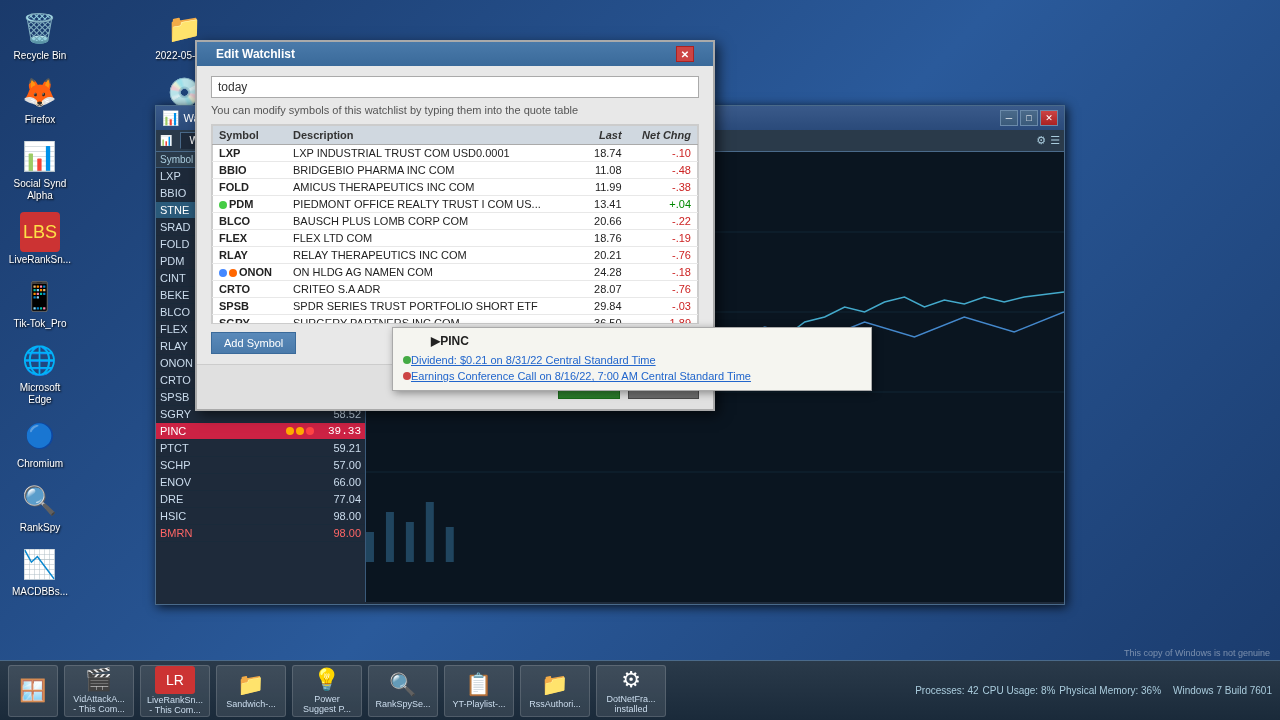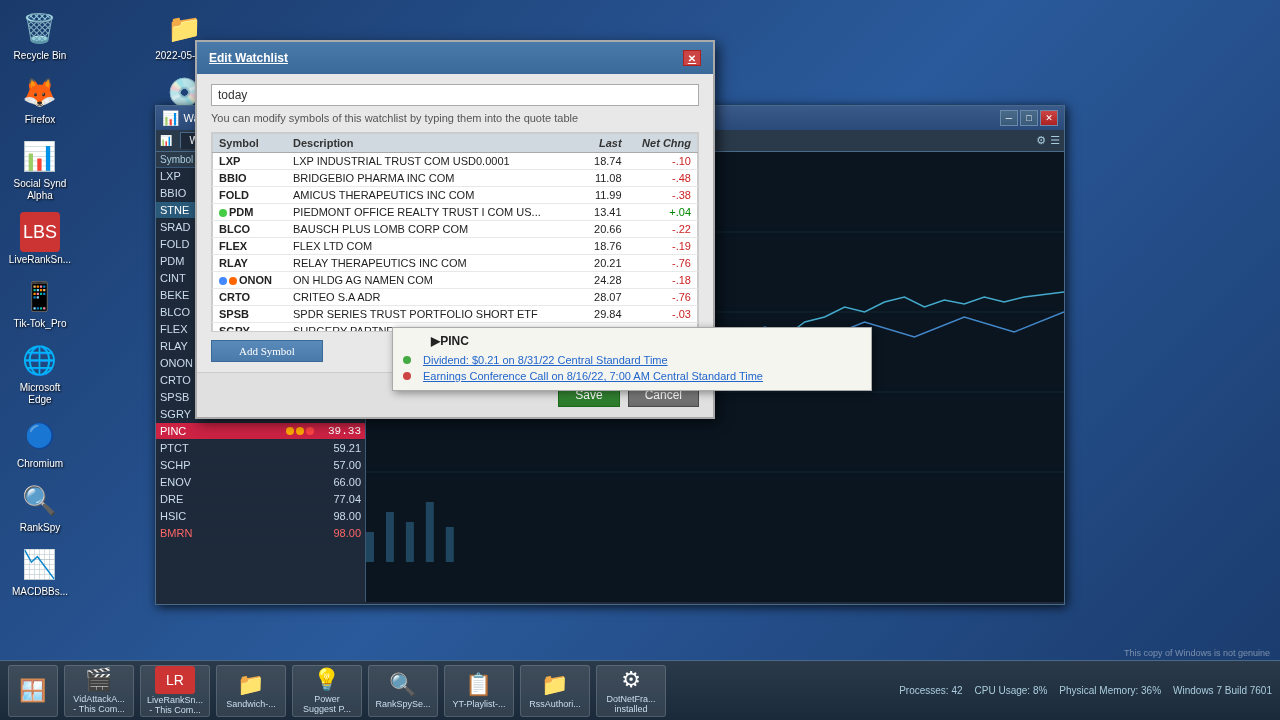--- a/index.html
+++ b/index.html
@@ -180,29 +180,28 @@
       left: 195px;
       width: 520px;
       background: #e8e8e8;
       border: 2px solid #aaaaaa;
       box-shadow: 4px 4px 12px rgba(0,0,0,0.6);
       z-index: 101;
     }
 
     .dialog-titlebar {
       background: linear-gradient(to bottom, #4a7aaa, #3a6a9a);
-      height: 32px;
-      display: flex;
-      align-items: center;
-      padding: 0 12px;
+      height: 24px;
+      display: flex;
+      align-items: center;
+      padding: 0 19px;
       justify-content: space-between;
       color: white;
       font-size: 12px;
       font-weight: bold;
-      text-decoration: underline;
     }
 
     .dialog-close {
       width: 18px;
       height: 16px;
       background: #cc4444;
       border: 1px solid #aa2222;
       color: white;
       font-size: 10px;
       display: flex;
@@ -272,27 +271,26 @@
     }
 
     .add-symbol-row {
       display: flex;
       align-items: center;
       margin-top: 8px;
       gap: 8px;
     }
 
     .add-symbol-btn {
-      padding: 4px 27px;
+      padding: 4px 12px;
       background: linear-gradient(to bottom, #5a8aba, #4a7aaa);
       color: white;
       border: 1px solid #3a6a9a;
       cursor: pointer;
       font-size: 11px;
-      font-family: Liberation Serif, serif;
     }
 
     
     .tooltip-popup {
       position: absolute;
       top: 285px;
       left: 195px;
       width: 480px;
       background: #f5f5f0;
       border: 1px solid #aaaaaa;
@@ -305,21 +303,21 @@
       font-weight: bold;
       font-size: 12px;
       color: #222;
       margin-bottom: 4px;
       margin-left: 28px;
     }
 
     .tooltip-item {
       display: flex;
       align-items: center;
-      gap: 12px;
+      gap: 0;
       font-size: 11px;
       color: #333;
       padding: 2px 0;
     }
 
     .tooltip-dot {
       width: 8px;
       height: 8px;
       border-radius: 50%;
       flex-shrink: 0;
@@ -402,21 +400,21 @@
       text-align: center;
       line-height: 1.1;
       max-width: 65px;
       overflow: hidden;
     }
 
     .sys-info {
       color: #aaccdd;
       font-size: 10px;
       display: flex;
-      gap: 12px;
+      gap: 4px;
     }
 
     .sys-info-item {
       display: flex;
       flex-direction: column;
       align-items: center;
     }
 
     
     ::-webkit-scrollbar { width: 8px; }
@@ -437,21 +435,21 @@
     </div>
     <div class="desktop-icon">
       <div class="icon-img">🦊</div>
       <div class="icon-label">Firefox</div>
     </div>
     <div class="desktop-icon">
       <div class="icon-img">📊</div>
       <div class="icon-label">Social Synd Alpha</div>
     </div>
     <div class="desktop-icon">
-      <div class="icon-img" style="font-size:18px; background:#cc3333; color:#ffffff; border-radius:4px; width:40px; height:40px; display:flex; align-items:center; justify-content:center;">LBS</div>
+      <div class="icon-img" style="font-size:18px; background:#cc3333; color:#fde047; border-radius:4px; width:40px; height:40px; display:flex; align-items:center; justify-content:center;">LBS</div>
       <div class="icon-label">LiveRankSn...</div>
     </div>
     <div class="desktop-icon">
       <div class="icon-img">📱</div>
       <div class="icon-label">Tik-Tok_Pro</div>
     </div>
     <div class="desktop-icon">
       <div class="icon-img">🌐</div>
       <div class="icon-label">Microsoft Edge</div>
     </div>

